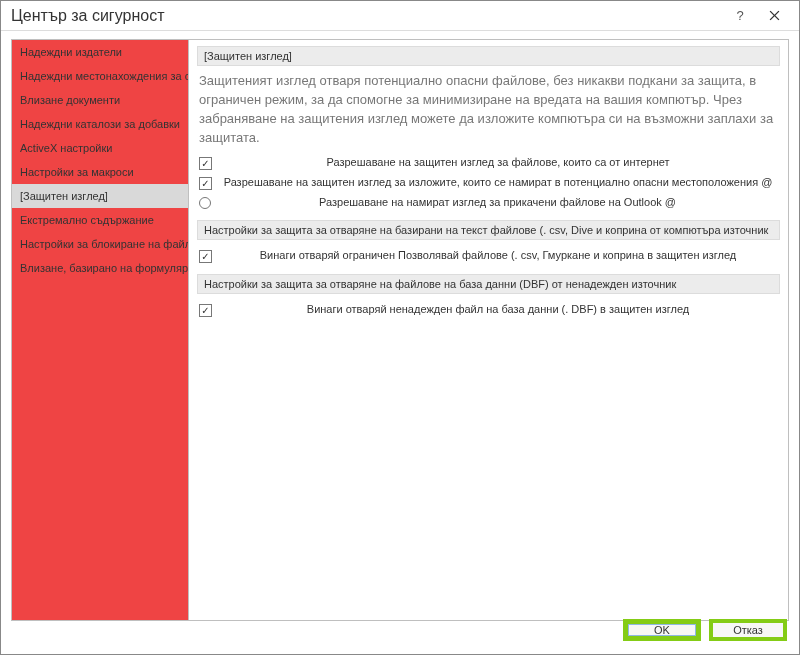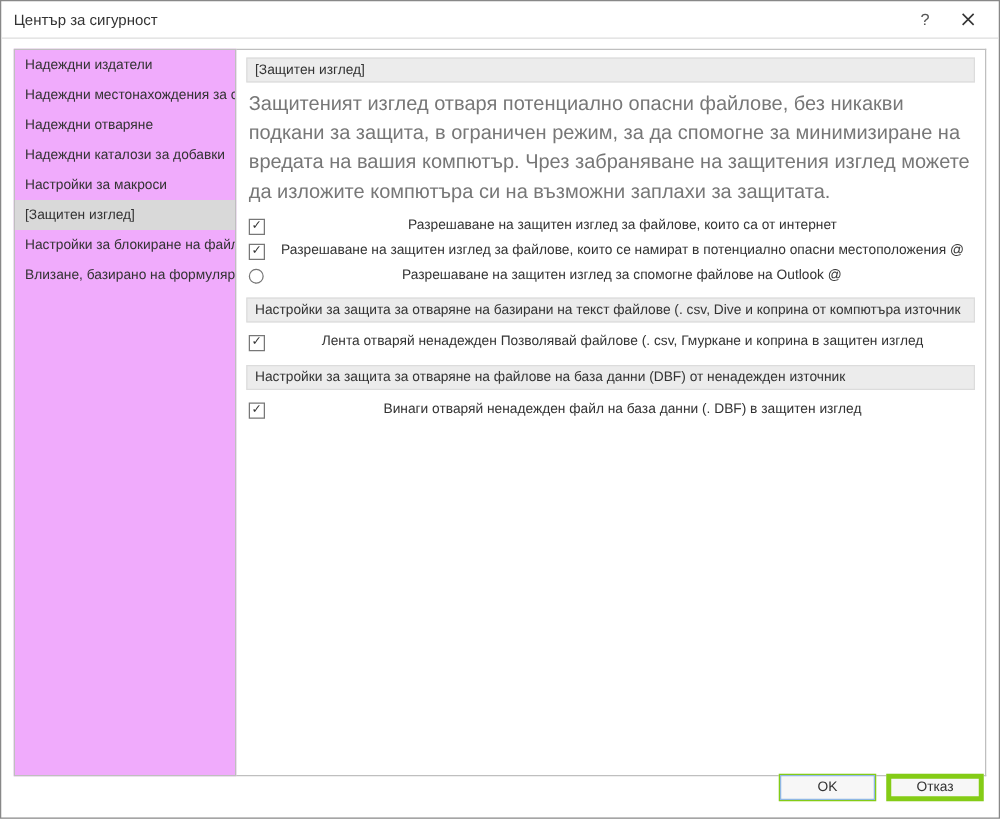--- a/index.html
+++ b/index.html
@@ -16,42 +16,42 @@
   }
   .titlebar {
     display: flex;
     align-items: center;
     height: 30px;
     padding: 0 8px 0 10px;
     border-bottom: 1px solid #ddd;
   }
   .titlebar .title {
     flex: 1;
-    font-size: 12px;
+    font-size: 16px;
   }
   .titlebar .tb-btn {
     width: 34px;
     height: 30px;
     display: flex;
     align-items: center;
     justify-content: center;
     color: #555;
     font-size: 13px;
     cursor: default;
   }
   .titlebar .tb-btn svg { width: 11px; height: 11px; }
   .dialog-body {
     display: flex;
     height: 590px;
     padding: 8px 10px 0 10px;
   }
   .sidebar {
     width: 178px;
     border: 1px solid #bfbfbf;
-    background: #f0abfc;
+    background: #ef4444;
     overflow: hidden;
   }
   .sidebar-item {
     padding: 6px 8px;
     white-space: nowrap;
     cursor: default;
     font-size: 11px;
     color: #333;
   }
   .sidebar-item.selected {
@@ -68,21 +68,21 @@
     background: #ececec;
     border: 1px solid #dcdcdc;
     padding: 3px 6px;
     font-size: 11px;
     color: #333;
     margin-top: 8px;
   }
   .section-header:first-child { margin-top: 0; }
   .desc {
     color: #777;
-    font-size: 16px;
+    font-size: 13px;
     line-height: 1.45;
     padding: 6px 2px 6px 2px;
   }
   .opt-row {
     display: flex;
     align-items: flex-start;
     gap: 6px;
     padding: 3px 2px;
     font-size: 11px;
     color: #333;
@@ -122,21 +122,21 @@
     border: 4px solid #84cc16;
     background: #f7f7f7;
     font-size: 11px;
     display: inline-flex;
     align-items: center;
     justify-content: center;
     padding: 0 12px;
     cursor: default;
   }
   .btn.primary {
-    border: 1px solid #84cc16;
+    border: 5px solid #84cc16;
     box-shadow: inset 0 0 0 1px #8fb7e4;
   }
 </style>
 </head>
 <body>
 
 <div class="titlebar">
   <div class="title">Център за сигурност</div>
   <div class="tb-btn">
     <span>?</span>
@@ -147,49 +147,51 @@
         <line x1="9" y1="1" x2="1" y2="9" stroke="#333" stroke-width="1.2"></line>
       </svg>
   </div>
 </div>
 
 <div class="dialog-body">
 
   <div class="sidebar">
     <div class="sidebar-item"><span>Надеждни издатели</span></div>
     <div class="sidebar-item"><span>Надеждни местонахождения за съдържание</span></div>
-    <div class="sidebar-item"><span>Надеждни отваряне</span></div>
+    <div class="sidebar-item"><span>Влизане документи</span></div>
     <div class="sidebar-item"><span>Надеждни каталози за добавки</span></div>
+    <div class="sidebar-item"><span>ActiveX настройки</span></div>
     <div class="sidebar-item"><span>Настройки за макроси</span></div>
     <div class="sidebar-item selected"><span>[Защитен изглед]</span></div>
+    <div class="sidebar-item"><span>Екстремално съдържание</span></div>
     <div class="sidebar-item"><span>Настройки за блокиране на файлове</span></div>
     <div class="sidebar-item"><span>Влизане, базирано на формуляри</span></div>
   </div>
 
   <div class="main">
     <div class="section-header">[Защитен изглед]</div>
     <div class="desc">Защитеният изглед отваря потенциално опасни файлове, без никакви подкани за защита, в ограничен режим, за да спомогне за минимизиране на вредата на вашия компютър. Чрез забраняване на защитения изглед можете да изложите компютъра си на възможни заплахи за защитата.</div>
 
     <div class="opt-row">
       <span class="box">✓</span>
       <span class="label">Разрешаване на защитен изглед за файлове, които са от интернет</span>
     </div>
     <div class="opt-row">
       <span class="box">✓</span>
-      <span class="label">Разрешаване на защитен изглед за файлове, които се намират в потенциално опасни местоположения @</span>
+      <span class="label">Разрешаване на защитен изглед за изложите, които се намират в потенциално опасни местоположения @</span>
     </div>
     <div class="opt-row">
       <span class="radio"></span>
-      <span class="label">Разрешаване на защитен изглед за спомогне файлове на Outlook @</span>
+      <span class="label">Разрешаване на намират изглед за прикачени файлове на Outlook @</span>
     </div>
 
     <div class="section-header">Настройки за защита за отваряне на базирани на текст файлове (. csv, Dive и коприна от компютъра източник</div>
     <div class="opt-row" style="margin-top:6px;">
       <span class="box">✓</span>
-      <span class="label">Лента отваряй ненадежден Позволявай файлове (. csv, Гмуркане и коприна в защитен изглед</span>
+      <span class="label">Винаги отваряй ограничен Позволявай файлове (. csv, Гмуркане и коприна в защитен изглед</span>
     </div>
 
     <div class="section-header">Настройки за защита за отваряне на файлове на база данни (DBF) от ненадежден източник</div>
     <div class="opt-row" style="margin-top:6px;">
       <span class="box">✓</span>
       <span class="label">Винаги отваряй ненадежден файл на база данни (. DBF) в защитен изглед</span>
     </div>
   </div>
 
 </div>

